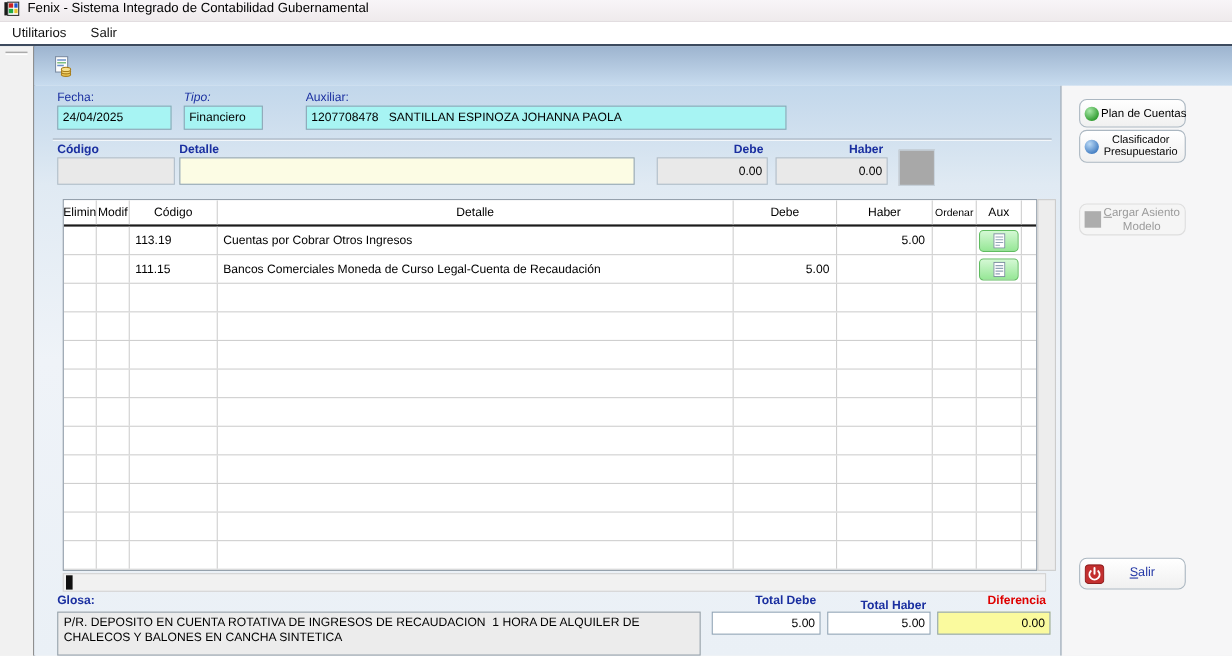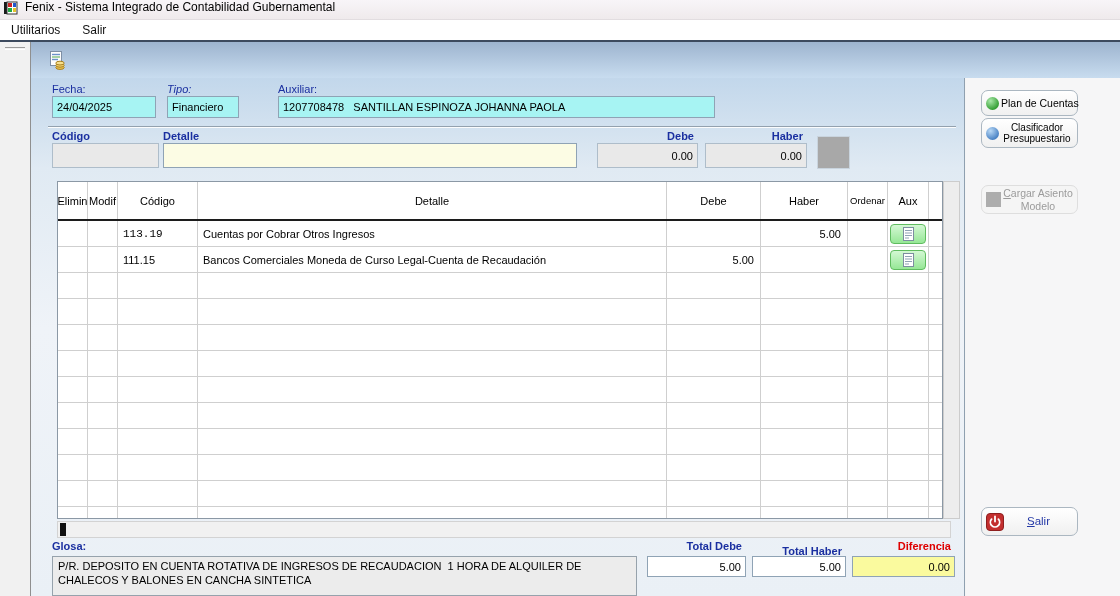--- a/index.html
+++ b/index.html
@@ -48,21 +48,21 @@
   .white { background:#FFFFFF; }
   .dif { background:#FAFA9E; }
   .sep { position:absolute; left:48px; top:126px; width:908px; height:2px;
     border-top:1px solid #93A1AE; border-bottom:1px solid #FBFCFD; }
   .sq-btn { position:absolute; left:817px; top:136px; width:33px; height:33px;
     background:#A8A8A8; border:1px solid #C9D4DE; }
 
   
   .tbl { position:absolute; left:57px; top:181px; width:886px; height:338px;
     background:#FFFFFF; border:1px solid #8B98A5; overflow:hidden; }
-  .thr { display:flex; height:39px; border-bottom:2px solid #1C1C1C; background:#FFFFFF; }
+  .thr { display:flex; height:24px; border-bottom:2px solid #1C1C1C; background:#FFFFFF; }
   .th { font-size:11px; color:#000; display:flex; align-items:center; justify-content:center;
     border-right:1px solid #CFCFCF; flex:none; }
   .th:nth-child(7) { font-size:9.5px; }
   .th:last-child { border-right:none; }
   .tr { display:flex; height:26px; border-bottom:1px solid #CFCFCF; }
   .td { font-size:11px; color:#000; display:flex; align-items:center; overflow:hidden;
     white-space:nowrap; border-right:1px solid #CFCFCF; flex:none; }
   .td:last-child { border-right:none; }
   .td-codigo { padding-left:5px; }
   .td-detalle { padding-left:5px; }
@@ -176,21 +176,21 @@
       <div class="th" style="width: 469px;">Detalle</div>
       <div class="th" style="width: 94px;">Debe</div>
       <div class="th" style="width: 87px;">Haber</div>
       <div class="th" style="width: 40px;">Ordenar</div>
       <div class="th" style="width: 41px;">Aux</div>
       <div class="th" style="width: 13px;"></div>
     </div>
     <div class="tr">
       <div class="td td-elimin" style="width: 30px;"></div>
       <div class="td td-modif" style="width: 30px;"></div>
-      <div class="td td-codigo" style="width: 80px; font-family: Liberation Mono, monospace;">113.19</div>
+      <div class="td td-codigo" style="width: 80px;">113.19</div>
       <div class="td td-detalle" style="width: 469px;">Cuentas por Cobrar Otros Ingresos</div>
       <div class="td td-debe" style="width: 94px;"></div>
       <div class="td td-haber" style="width: 87px;">5.00</div>
       <div class="td td-ordenar" style="width: 40px;"></div>
       <div class="td td-aux" style="width: 41px;">
         <div class="aux-btn">
           <svg width="11" height="14" viewBox="0 0 11 14">
             <rect x="0.5" y="0.5" width="10" height="13" fill="#FFFFFF" stroke="#7C8EA0"></rect>
             <line x1="2" y1="3.5" x2="9" y2="3.5" stroke="#8FA2B4"></line>
             <line x1="2" y1="6" x2="9" y2="6" stroke="#8FA2B4"></line>

